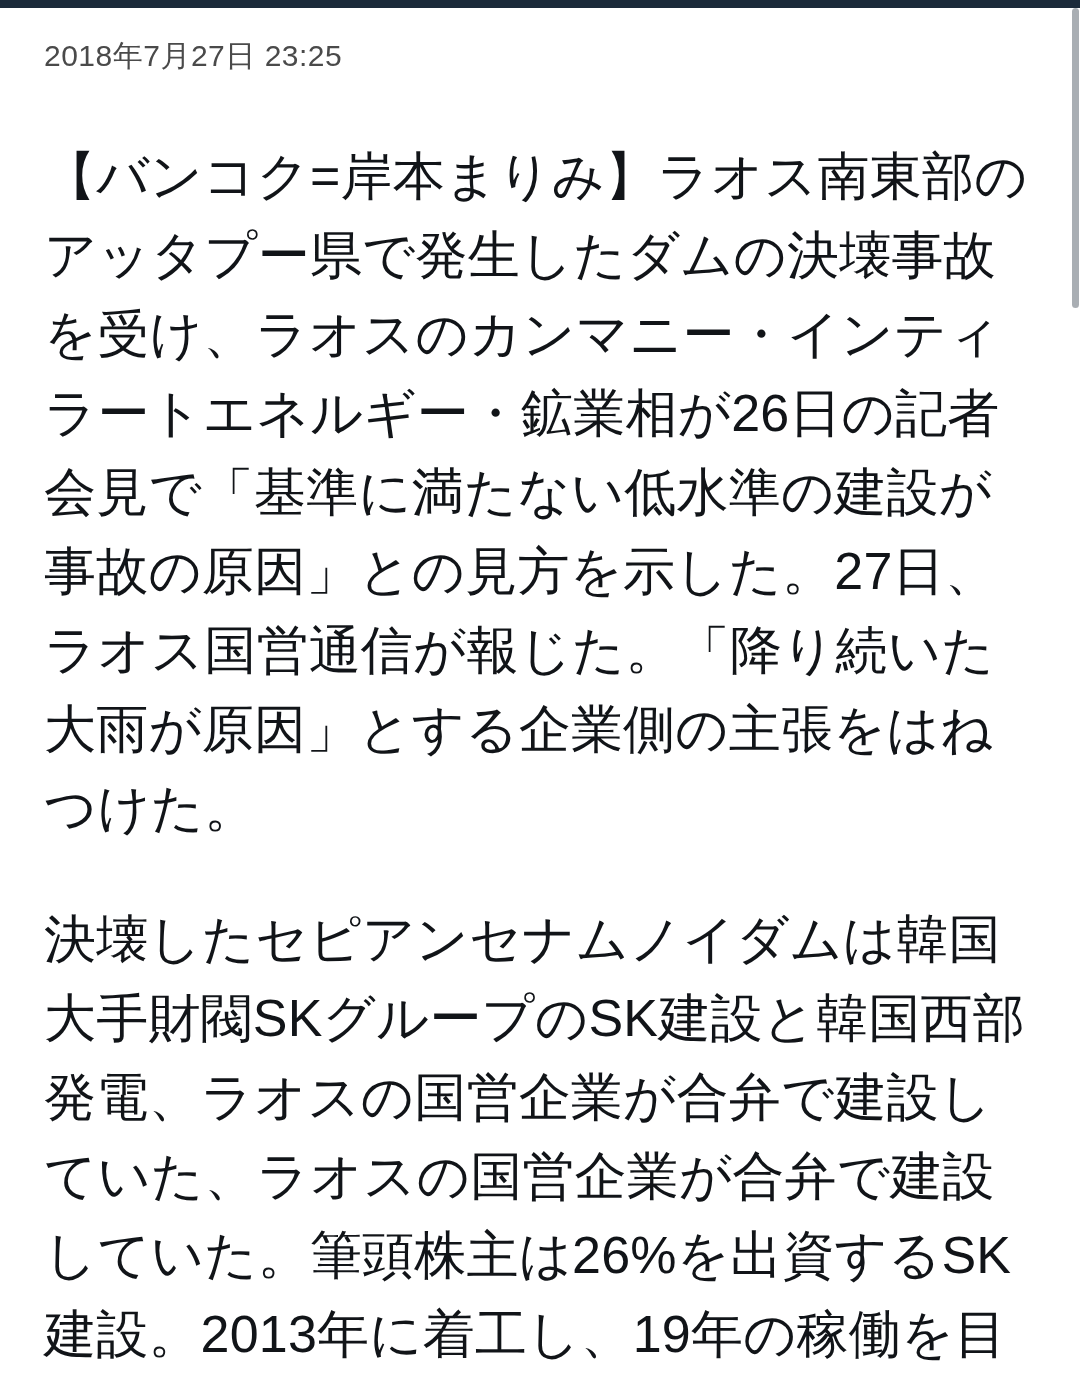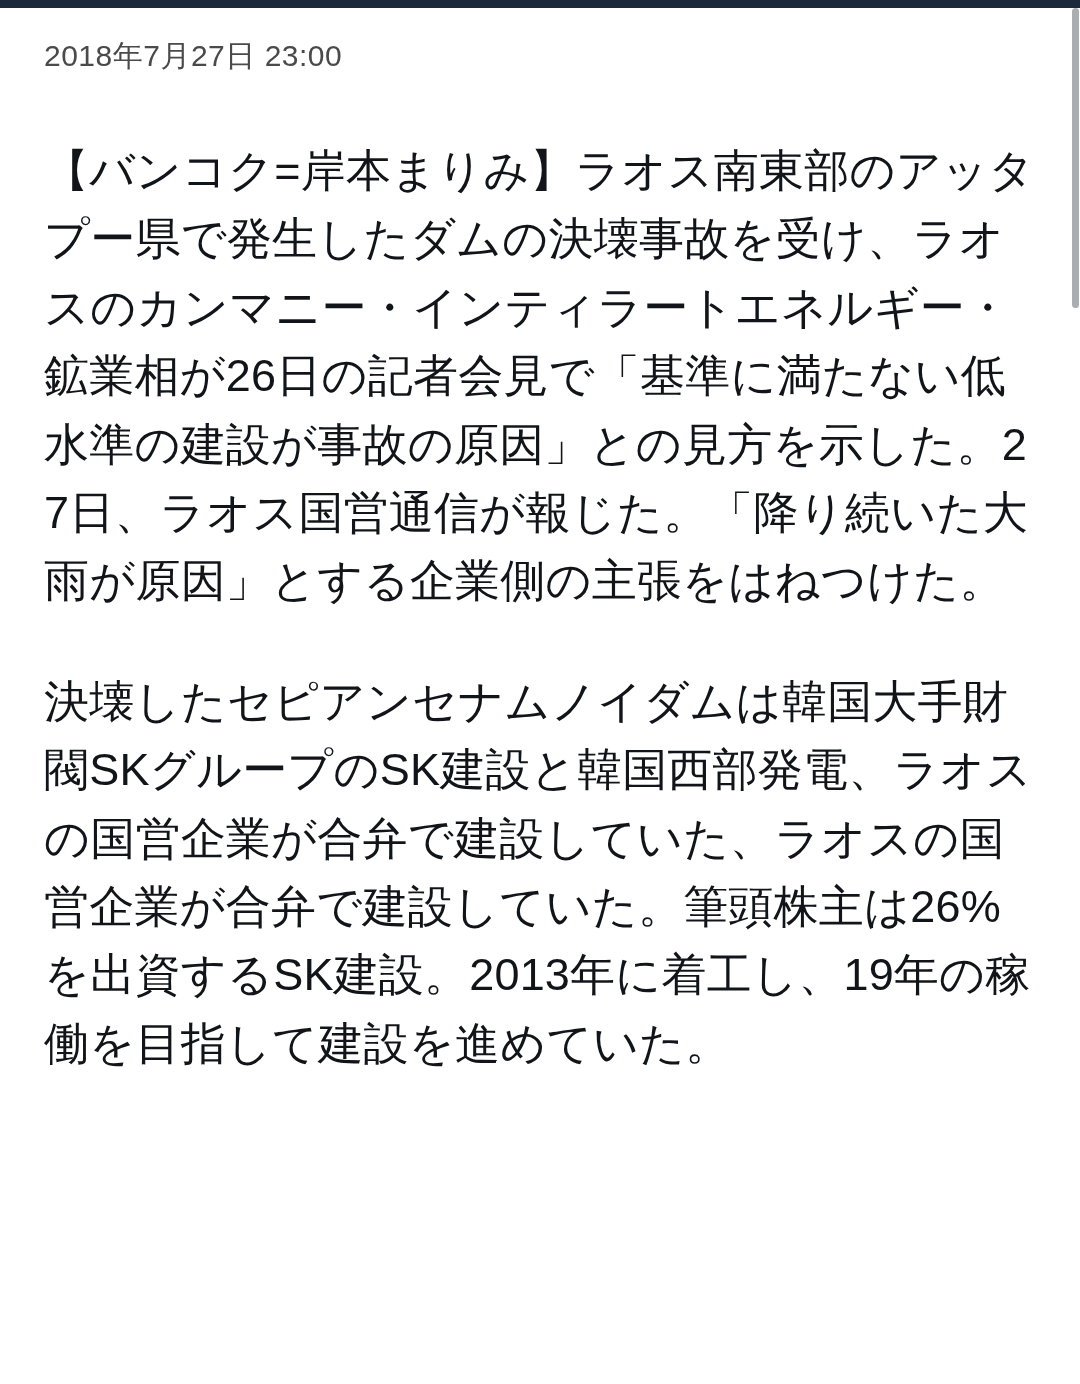--- a/index.html
+++ b/index.html
@@ -46,21 +46,21 @@
     margin-top: 28px;
     font-size: 30px;
     line-height: 1.3;
     color: #4a4a4a;
     letter-spacing: 0.5px;
   }
   .body-text {
     margin-top: 62px;
   }
   .paragraph {
-    font-size: 45px;
+    font-size: 52px;
     line-height: 1.52;
     color: #111418;
     letter-spacing: 0.2px;
     text-align: left;
     margin: 16px 0 52px 0;
     word-break: break-all;
   }
   .paragraph:last-child {
     margin-bottom: 0;
   }
@@ -68,18 +68,18 @@
 </head>
 <body>
 
 <div class="top-rule"></div>
 
 <div class="scroll-track">
   <div class="scroll-thumb"></div>
 </div>
 
 <div class="article">
-  <div class="timestamp">2018年7月27日 23:00</div>
+  <div class="timestamp">2018年7月27日 23:25</div>
   <div class="body-text">
     <p class="paragraph">【バンコク=岸本まりみ】ラオス南東部のアッタプー県で発生したダムの決壊事故を受け、ラオスのカンマニー・インティラートエネルギー・鉱業相が26日の記者会見で「基準に満たない低水準の建設が事故の原因」との見方を示した。27日、ラオス国営通信が報じた。「降り続いた大雨が原因」とする企業側の主張をはねつけた。</p>
     <p class="paragraph">決壊したセピアンセナムノイダムは韓国大手財閥SKグループのSK建設と韓国西部発電、ラオスの国営企業が合弁で建設していた、ラオスの国営企業が合弁で建設していた。筆頭株主は26%を出資するSK建設。2013年に着工し、19年の稼働を目指して建設を進めていた。</p>
   </div>
 </div>
 
 </body></html>

